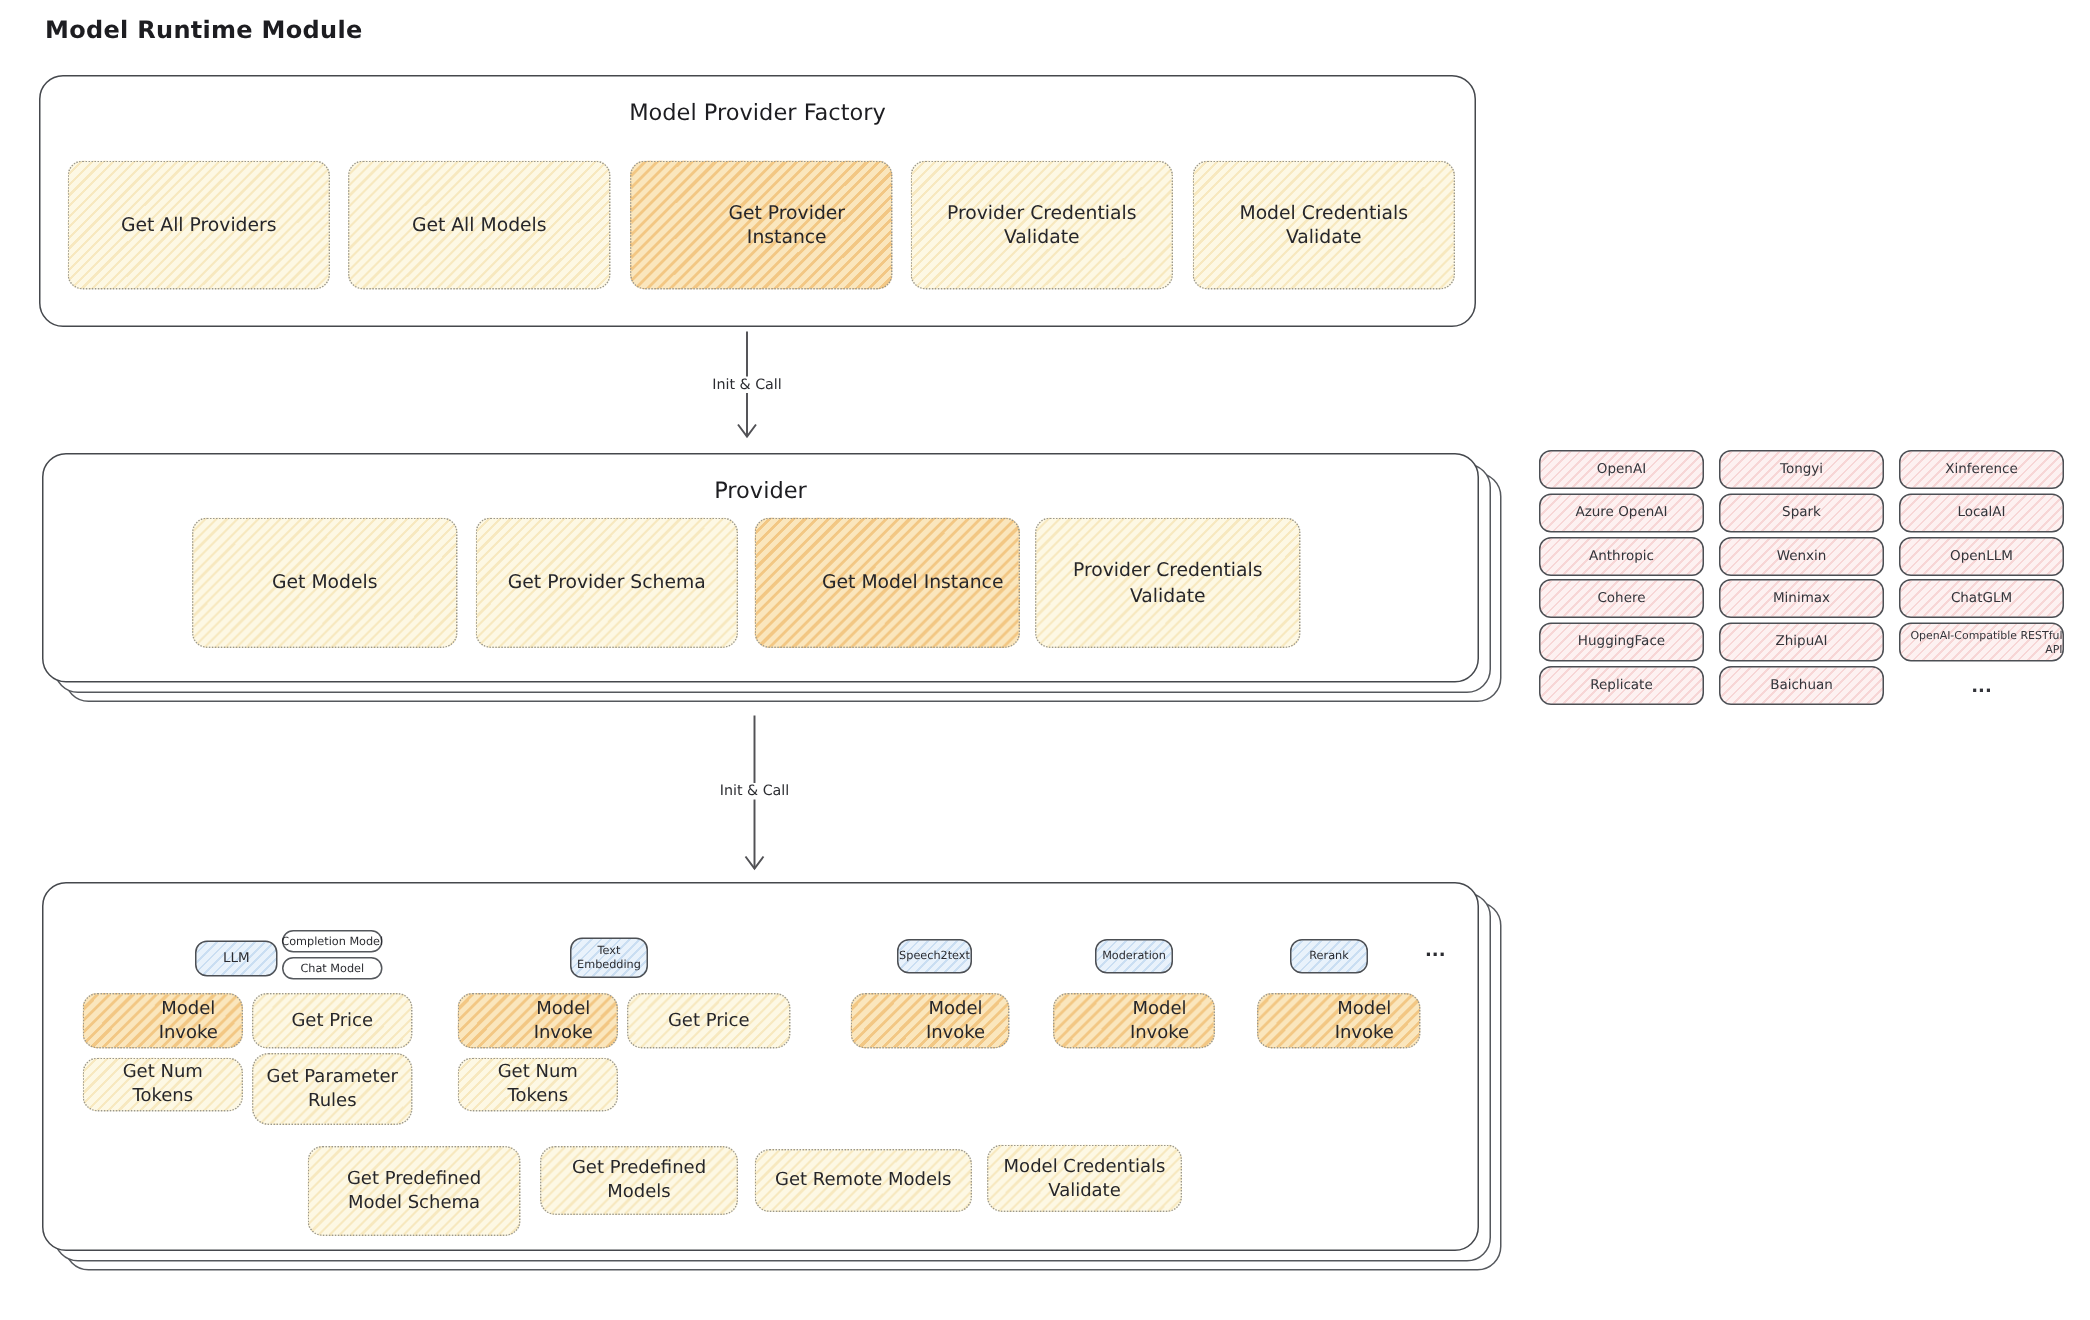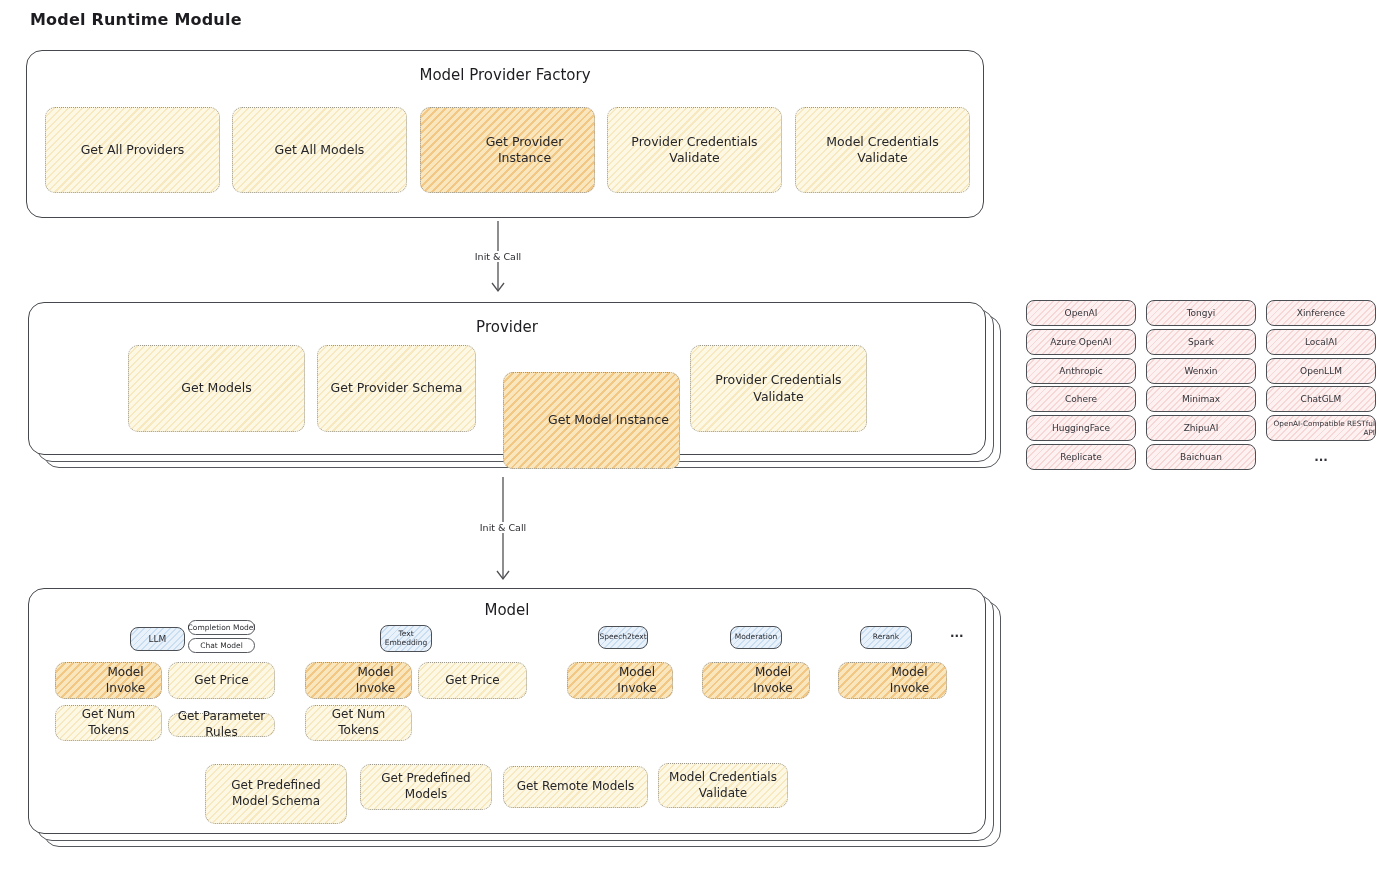--- a/index.html
+++ b/index.html
@@ -100,22 +100,22 @@
     <path d="M4 62 L10 70 L16 62"></path>
   </svg>
   <div class="arrow-label" style="left:498px; top:251px;">Init &amp; Call</div>
 
   <div class="stackwrap" style="left:28px; top:302px; width:958px; height:153px;">
     <div class="layer l2"></div>
     <div class="layer l1"></div>
     <div class="panel"></div>
     <div class="sec-label">Provider</div>
     <div class="action" style="left:100px; top:43px; width:177px; height:87px;">Get Models</div>
-    <div class="action" style="left:289px; top:43px; width:159px; height:87px;">Get Provider Schema</div>
-    <div class="action hot" style="left:475px; top:43px; width:177px; height:97px;margin-top:27px;">Get Model Instance</div>
+    <div class="action" style="left:289px; top:43px; width:175px; height:87px;">Get Provider Schema</div>
+    <div class="action hot" style="left:475px; top:43px; width:177px; height:87px;">Get Model Instance</div>
     <div class="action" style="left:662px; top:43px; width:177px; height:87px;">Provider Credentials Validate</div>
   </div>
 
   <div class="provider-grid">
     <div class="pill">OpenAI</div>
     <div class="pill">Tongyi</div>
     <div class="pill">Xinference</div>
     <div class="pill">Azure OpenAI</div>
     <div class="pill">Spark</div>
     <div class="pill">LocalAI</div>
@@ -136,41 +136,40 @@
   <svg class="arrow" style="left:493px; top:477px;" width="20" height="104">
     <line x1="10" y1="0" x2="10" y2="102"></line>
     <path d="M4 94 L10 102 L16 94"></path>
   </svg>
   <div class="arrow-label" style="left:503px; top:522px;">Init &amp; Call</div>
 
   <div class="stackwrap" style="left:28px; top:588px; width:958px; height:246px;">
     <div class="layer l2"></div>
     <div class="layer l1"></div>
     <div class="panel"></div>
-    <div class="sec-label" style="top:13px;">Model</div>
 
     <div class="tag" style="left:102px; top:39px; width:55px; height:24px;">LLM</div>
     <div class="minipill" style="left:160px; top:32px; width:67px; height:15px;">Completion Model</div>
     <div class="minipill" style="left:160px; top:50px; width:67px; height:15px;">Chat Model</div>
     <div class="tag tiny" style="left:352px; top:37px; width:52px; height:27px;">Text Embedding</div>
     <div class="tag tiny" style="left:570px; top:38px; width:50px; height:23px;">Speech2text</div>
     <div class="tag tiny" style="left:702px; top:38px; width:52px; height:23px;">Moderation</div>
     <div class="tag tiny" style="left:832px; top:38px; width:52px; height:23px;">Rerank</div>
     <div class="dots" style="left:922px; top:38px;">...</div>
 
     <div class="action hot small" style="left:27px;  top:74px; width:107px; height:37px;">Model Invoke</div>
     <div class="action small" style="left:140px; top:74px; width:107px; height:37px;">Get Price</div>
     <div class="action hot small" style="left:277px; top:74px; width:107px; height:37px;">Model Invoke</div>
     <div class="action small" style="left:390px; top:74px; width:109px; height:37px;">Get Price</div>
     <div class="action hot small" style="left:539px; top:74px; width:106px; height:37px;">Model Invoke</div>
     <div class="action hot small" style="left:674px; top:74px; width:108px; height:37px;">Model Invoke</div>
     <div class="action hot small" style="left:810px; top:74px; width:109px; height:37px;">Model Invoke</div>
 
     <div class="action small" style="left:27px;  top:117px; width:107px; height:36px;">Get Num Tokens</div>
-    <div class="action small" style="left:140px; top:125px; width:107px; height:24px;">Get Parameter Rules</div>
+    <div class="action small" style="left:140px; top:114px; width:107px; height:48px;border-radius:11px;">Get Parameter Rules</div>
     <div class="action small" style="left:277px; top:117px; width:107px; height:36px;">Get Num Tokens</div>
 
     <div class="action small" style="left:177px; top:176px; width:142px; height:60px;">Get Predefined Model Schema</div>
     <div class="action small" style="left:332px; top:176px; width:132px; height:46px;">Get Predefined Models</div>
     <div class="action small" style="left:475px; top:178px; width:145px; height:42px;">Get Remote Models</div>
     <div class="action small" style="left:630px; top:175px; width:130px; height:45px;">Model Credentials Validate</div>
   </div>
 
 </div>
 

